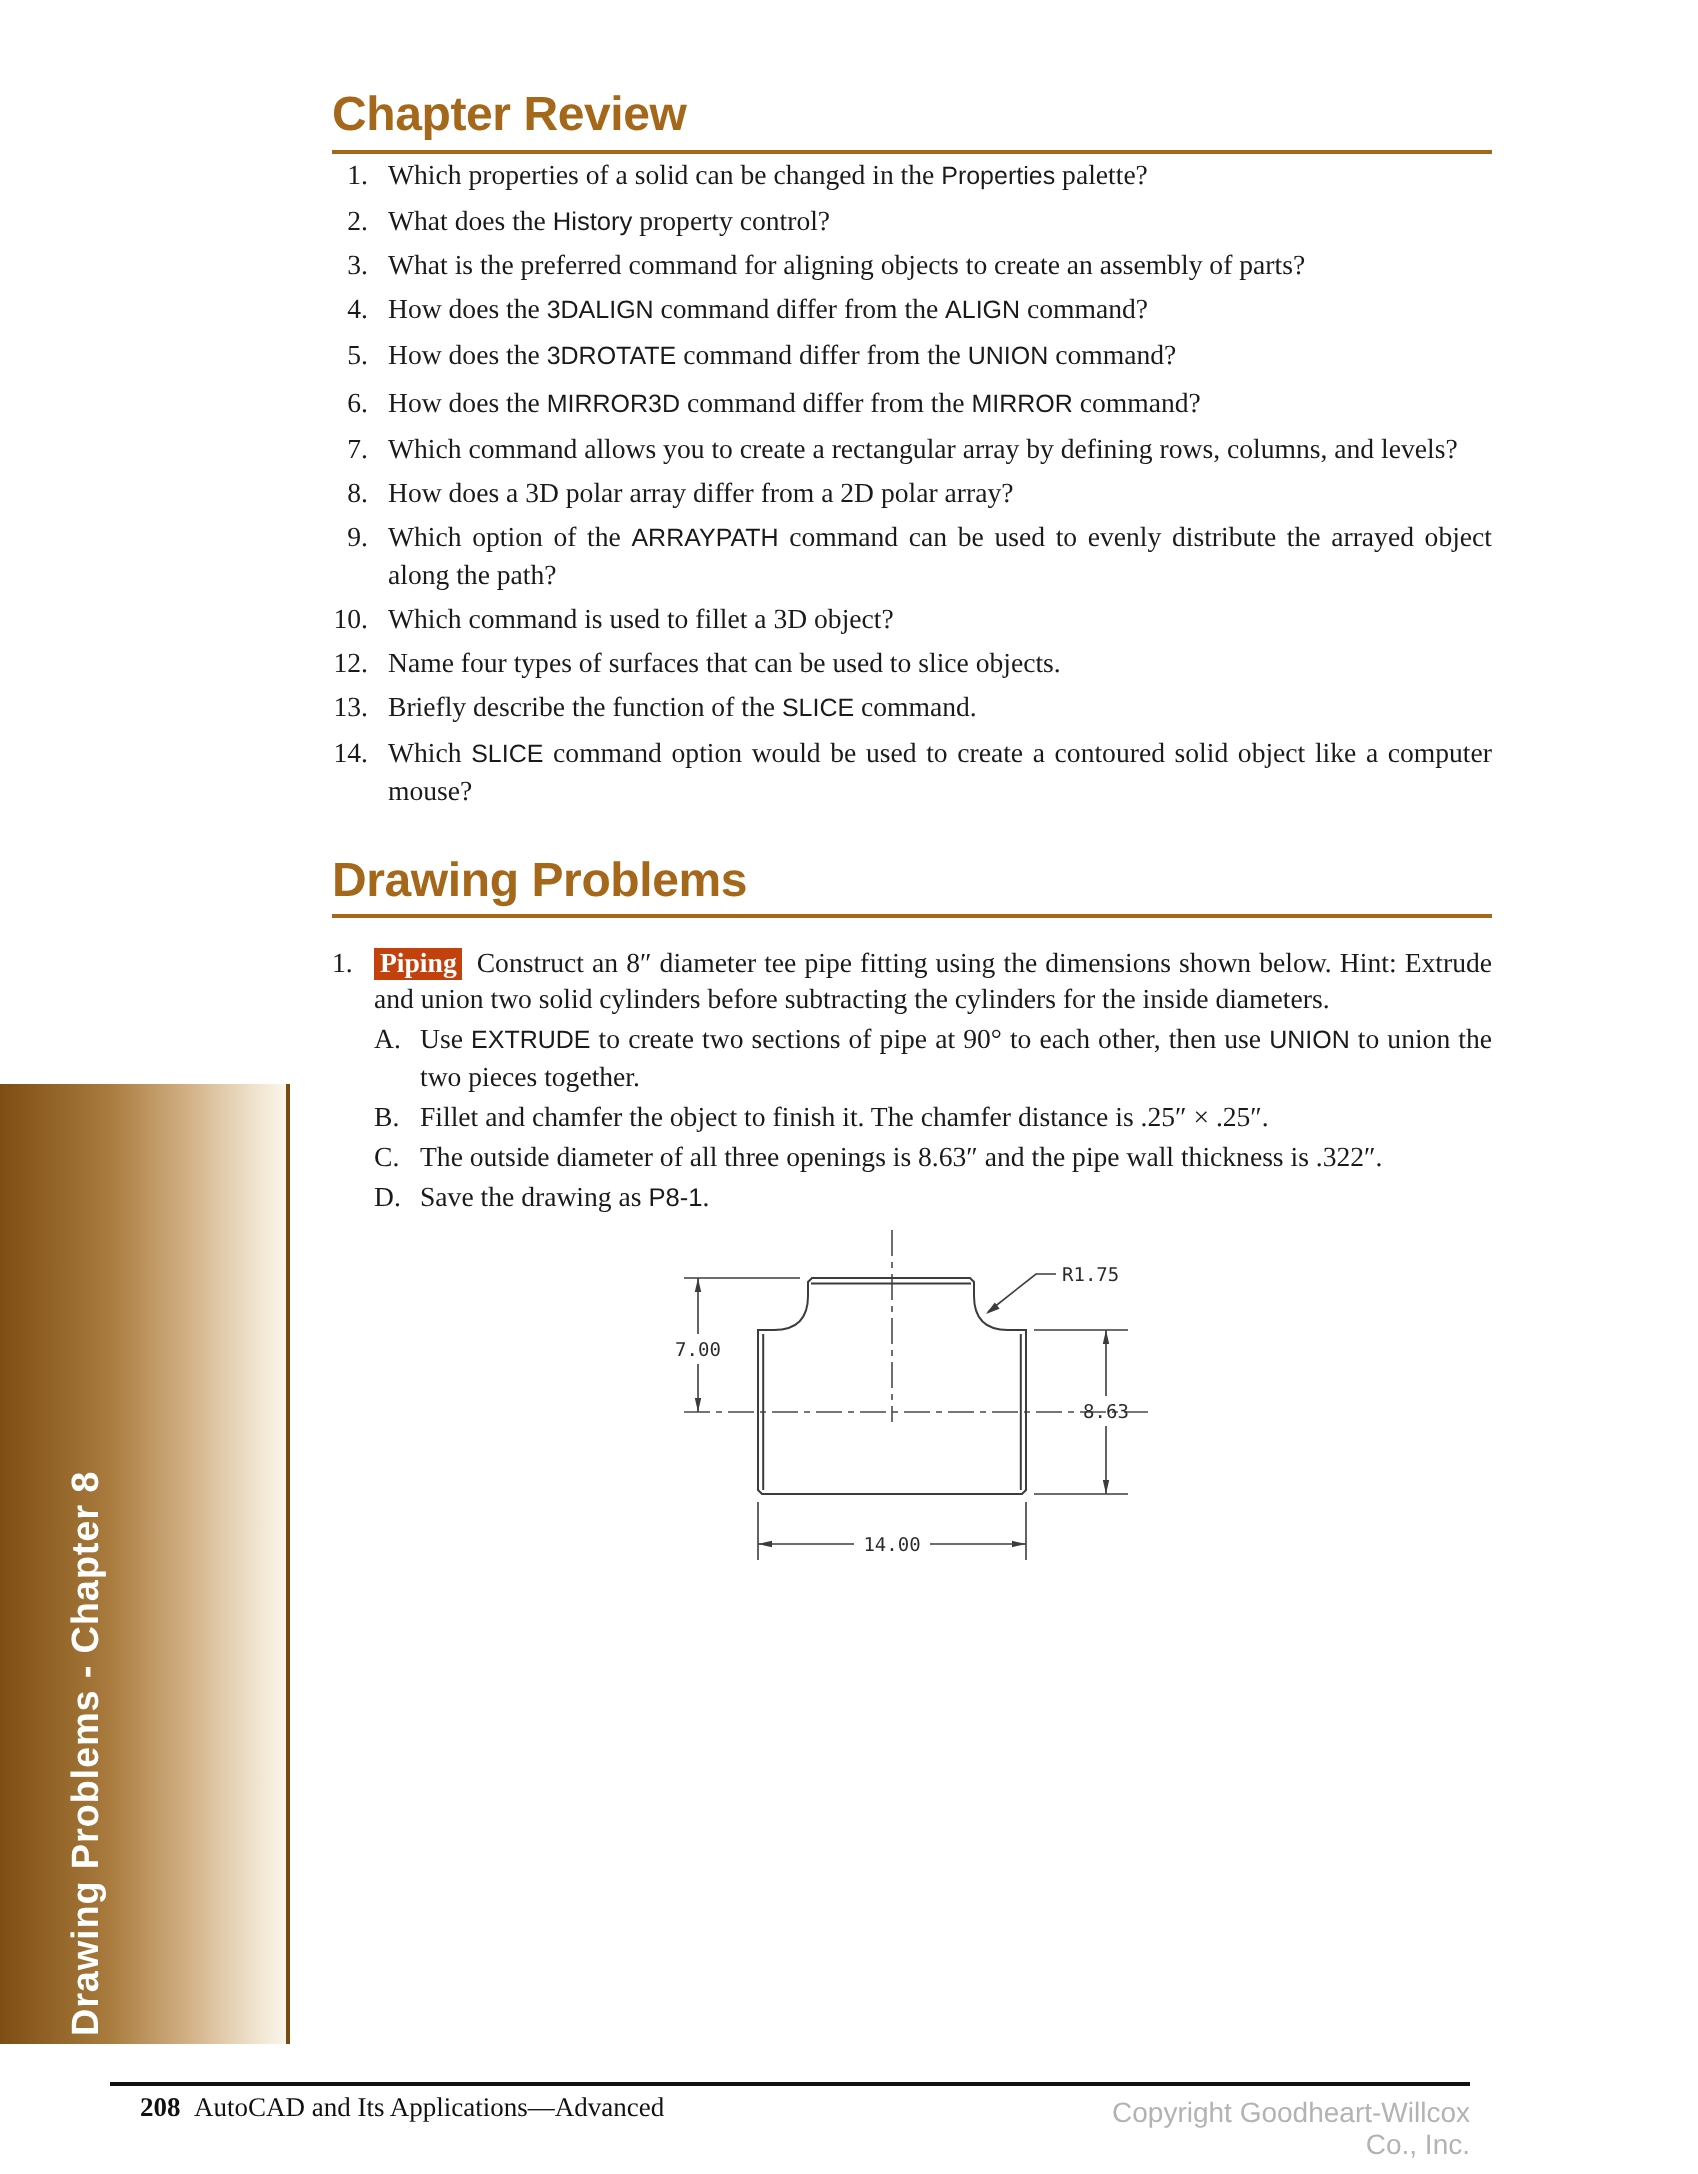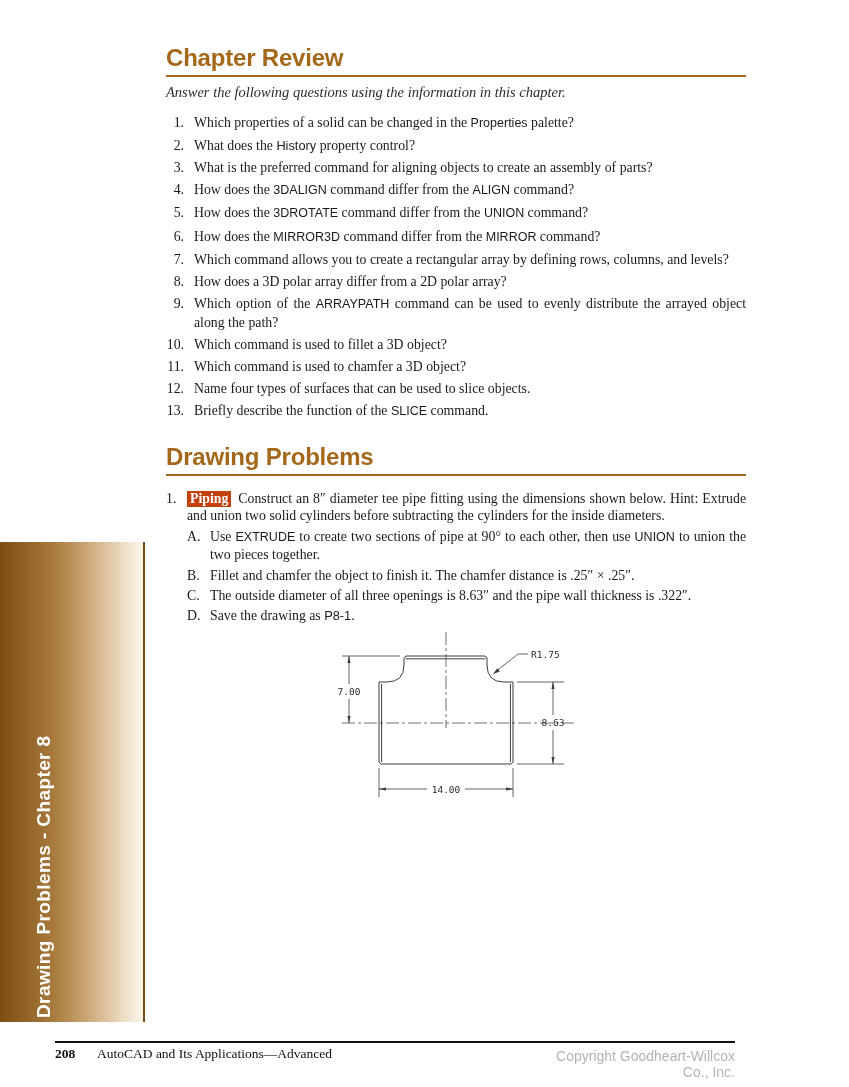--- a/index.html
+++ b/index.html
@@ -67,21 +67,21 @@
   .fig-thin { stroke:#3c3c3c; stroke-width:0.8; fill:none; }
   .fig-center { stroke:#4a4a4a; stroke-width:0.8; fill:none; stroke-dasharray:13 3 3 3; }
   .fig-arrow { fill:#3c3c3c; stroke:none; }
   .fig-text {
     font-family:"DejaVu Sans Mono", monospace; font-size:9.5px; fill:#2b2b2b;
   }
 
   
   .footer-rule { position:absolute; left:55px; top:1041px; width:680px; height:1.5px; background:#111; }
   .footer-page {
-    position:absolute; left:55px; top:1046px; font-weight:bold; font-size:13.5px; color:#111;
+    position:absolute; left:70px; top:1046px; font-weight:bold; font-size:13.5px; color:#111;
   }
   .footer-title {
     position:absolute; left:97px; top:1046px; font-size:13.5px; color:#111;
   }
   .footer-copy {
     position:absolute; left:535px; top:1048px; width:200px; text-align:right;
     font-family:"Liberation Sans", sans-serif; font-size:14px; color:#b3b3b3;
   }
 </style>
 </head>
@@ -91,21 +91,20 @@
 
   <div class="sidebar-band"></div>
   <div class="sidebar-rule"></div>
   <div class="sidebar-label">Drawing Problems - Chapter 8</div>
 
   <div class="content">
 
     <div>
       <div class="section-title">Chapter Review</div>
       <div class="section-rule"></div>
-      <div class="intro">Answer the following questions using the information in this chapter.</div>
 
       <div class="q-list">
 
           <div class="q-row">
             <span class="q-num">1.</span>
             <span class="q-body"><span class="seg-s">Which properties of a solid can be changed in the </span><span class="seg-c">Properties</span><span class="seg-s"> palette?</span></span>
           </div>
 
           <div class="q-row">
             <span class="q-num">2.</span>
@@ -145,35 +144,35 @@
           <div class="q-row">
             <span class="q-num">9.</span>
             <span class="q-body"><span class="seg-s">Which option of the </span><span class="seg-c">ARRAYPATH</span><span class="seg-s"> command can be used to evenly distribute the arrayed object along the path?</span></span>
           </div>
 
           <div class="q-row">
             <span class="q-num">10.</span>
             <span class="q-body"><span class="seg-s">Which command is used to fillet a 3D object?</span></span>
           </div>
 
-          <div class="q-row">
-            <span class="q-num">11.</span>
-            <span class="q-body"><span class="seg-s">Which command is used to chamfer a 3D object?</span></span>
-          </div>
 
           <div class="q-row">
             <span class="q-num">12.</span>
             <span class="q-body"><span class="seg-s">Name four types of surfaces that can be used to slice objects.</span></span>
           </div>
 
           <div class="q-row">
             <span class="q-num">13.</span>
             <span class="q-body"><span class="seg-s">Briefly describe the function of the </span><span class="seg-c">SLICE</span><span class="seg-s"> command.</span></span>
           </div>
 
+          <div class="q-row">
+            <span class="q-num">14.</span>
+            <span class="q-body"><span class="seg-s">Which </span><span class="seg-c">SLICE</span><span class="seg-s"> command option would be used to create a contoured solid object like a computer mouse?</span></span>
+          </div>
 
         </div>
     </div>
 
     <div class="dp-section">
       <div class="section-title">Drawing Problems</div>
       <div class="section-rule"></div>
 
       <div class="dp-list">
         <div class="p-row">

